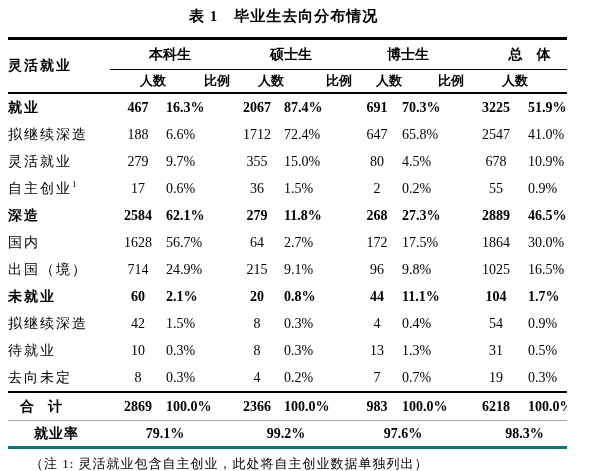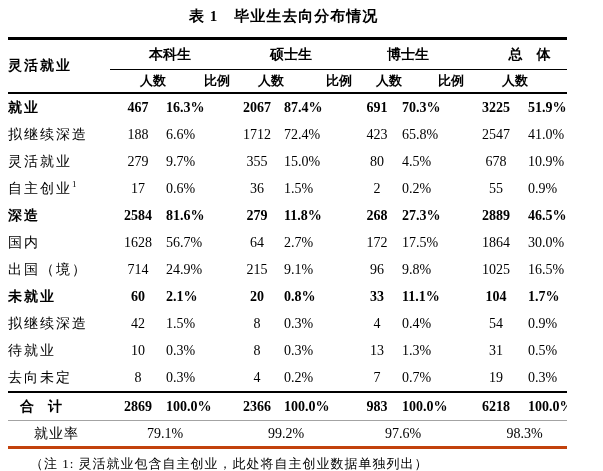--- a/index.html
+++ b/index.html
@@ -70,22 +70,22 @@
   
   tr.total td{
     height:27px;
     font-weight:bold;
     border-top:2px solid #000;
     border-bottom:1px solid #a3a3a3;
   }
   tr.total td.lbl{padding-left:12px;letter-spacing:0;}
   tr.rate td{
     height:25px;
-    font-weight:normal;
-    border-bottom:3px solid #c2410c;
+    font-weight:bold;
+    border-bottom:3px solid #0f766e;
   }
   tr.rate td.lbl{padding-left:26px;letter-spacing:1px;}
   tr.rate td.span-pct{text-align:center;padding-right:10px;}
   .footnote{
     margin-top:6px;
     margin-left:30px;
     font-size:13px;
     letter-spacing:1px;
   }
 </style>
@@ -138,21 +138,21 @@
           <td class="pct">70.3%</td>
           <td class="num">3225</td>
           <td class="pct">51.9%</td>
         </tr>
         <tr>
           <td class="lbl ind1">拟继续深造</td>
           <td class="num">188</td>
           <td class="pct">6.6%</td>
           <td class="num">1712</td>
           <td class="pct">72.4%</td>
-          <td class="num">423</td>
+          <td class="num">647</td>
           <td class="pct">65.8%</td>
           <td class="num">2547</td>
           <td class="pct">41.0%</td>
         </tr>
         <tr>
           <td class="lbl ind1">灵活就业</td>
           <td class="num">279</td>
           <td class="pct">9.7%</td>
           <td class="num">355</td>
           <td class="pct">15.0%</td>
@@ -168,21 +168,21 @@
           <td class="num">36</td>
           <td class="pct">1.5%</td>
           <td class="num">2</td>
           <td class="pct">0.2%</td>
           <td class="num">55</td>
           <td class="pct">0.9%</td>
         </tr>
         <tr class="section">
           <td class="lbl ind0">深造</td>
           <td class="num">2584</td>
-          <td class="pct">81.6%</td>
+          <td class="pct">62.1%</td>
           <td class="num">279</td>
           <td class="pct">11.8%</td>
           <td class="num">268</td>
           <td class="pct">27.3%</td>
           <td class="num">2889</td>
           <td class="pct">46.5%</td>
         </tr>
         <tr>
           <td class="lbl ind1">国内</td>
           <td class="num">1628</td>
@@ -204,21 +204,21 @@
           <td class="pct">9.8%</td>
           <td class="num">1025</td>
           <td class="pct">16.5%</td>
         </tr>
         <tr class="section">
           <td class="lbl ind0">未就业</td>
           <td class="num">60</td>
           <td class="pct">2.1%</td>
           <td class="num">20</td>
           <td class="pct">0.8%</td>
-          <td class="num">33</td>
+          <td class="num">44</td>
           <td class="pct">11.1%</td>
           <td class="num">104</td>
           <td class="pct">1.7%</td>
         </tr>
         <tr>
           <td class="lbl ind1">拟继续深造</td>
           <td class="num">42</td>
           <td class="pct">1.5%</td>
           <td class="num">8</td>
           <td class="pct">0.3%</td>

